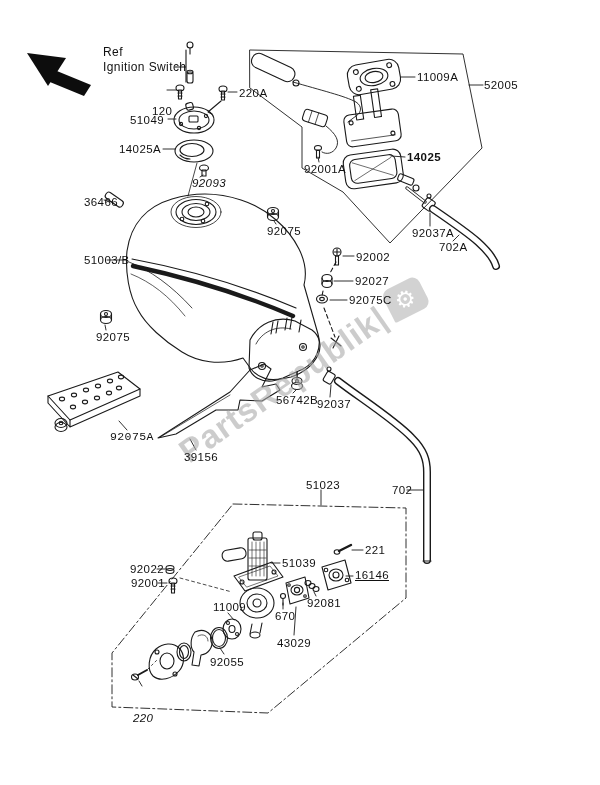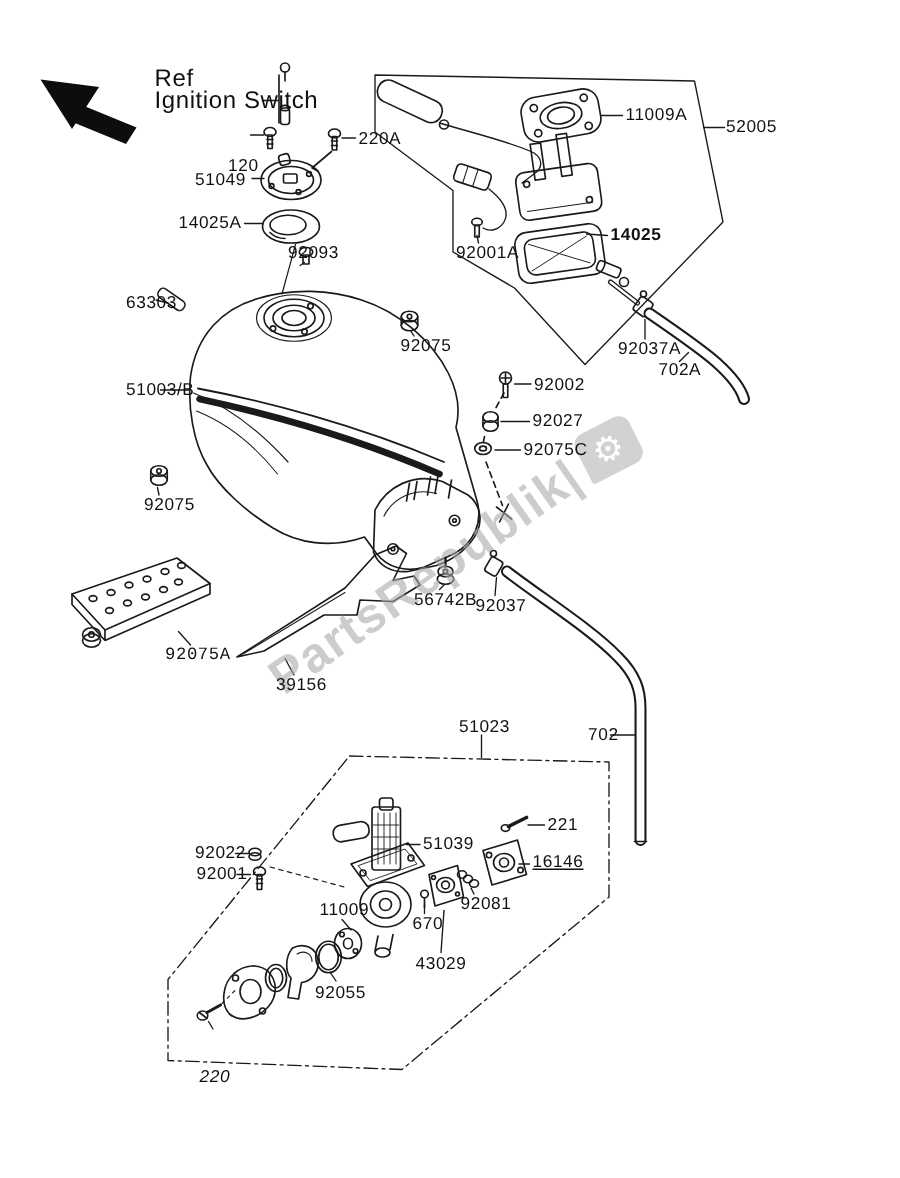--- a/index.html
+++ b/index.html
@@ -6,21 +6,21 @@
   .canvas{
     position:relative;width:600px;height:785px;background:#ffffff;
     font-family:"Liberation Sans",sans-serif;overflow:hidden;
   }
   .canvas svg{position:absolute;left:0;top:0;}
   .plabel{
     position:absolute;font-size:11.5px;line-height:12px;color:#111;
     letter-spacing:.4px;white-space:nowrap;font-weight:500;
   }
   .refnote{
-    position:absolute;left:103px;top:45px;font-size:16px;line-height:15px;
+    position:absolute;left:103px;top:45px;font-size:12px;line-height:15px;
     color:#111;letter-spacing:.4px;
   }
   .watermark{
     position:absolute;left:183px;top:436px;transform:rotate(-35deg);
     transform-origin:left center;display:flex;align-items:center;gap:7px;
     color:#a9a9a9;opacity:.58;font-size:33px;font-weight:bold;
     letter-spacing:1px;pointer-events:none;white-space:nowrap;
   }
   .wm-logo{
     display:inline-flex;align-items:center;justify-content:center;
@@ -347,22 +347,22 @@
   <div class="refnote">
     <div>Ref</div>
     <div>Ignition Switch</div>
   </div>
 
   <div id="labels">
       <div class="plabel" style="left: 152px; top: 85px; margin-top: 20px;">120</div>
       <div class="plabel" style="left: 239px; top: 87px;">220A</div>
       <div class="plabel" style="left: 130px; top: 114px;">51049</div>
       <div class="plabel" style="left: 119px; top: 143px;">14025A</div>
-      <div class="plabel" style="left: 192px; top: 163px;">92093</div>
-      <div class="plabel" style="left: 84px; top: 196px;">63303</div>
+      <div class="plabel" style="left: 192px; top: 177px; font-style: italic;">92093</div>
+      <div class="plabel" style="left: 84px; top: 196px;">36466</div>
       <div class="plabel" style="left: 417px; top: 71px;">11009A</div>
       <div class="plabel" style="left: 484px; top: 79px;">52005</div>
       <div class="plabel" style="left: 304px; top: 163px;">92001A</div>
       <div class="plabel" style="left: 407px; top: 151px; font-weight: bold;">14025</div>
       <div class="plabel" style="left: 267px; top: 225px;">92075</div>
       <div class="plabel" style="left: 412px; top: 227px;">92037A</div>
       <div class="plabel" style="left: 439px; top: 241px;">702A</div>
       <div class="plabel" style="left: 356px; top: 251px;">92002</div>
       <div class="plabel" style="left: 355px; top: 275px;">92027</div>
       <div class="plabel" style="left: 349px; top: 294px;">92075C</div>

